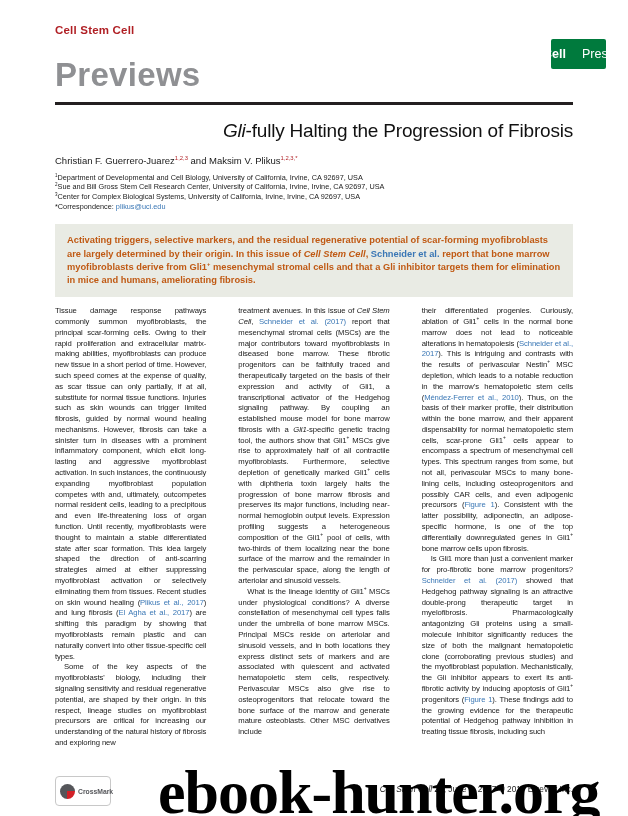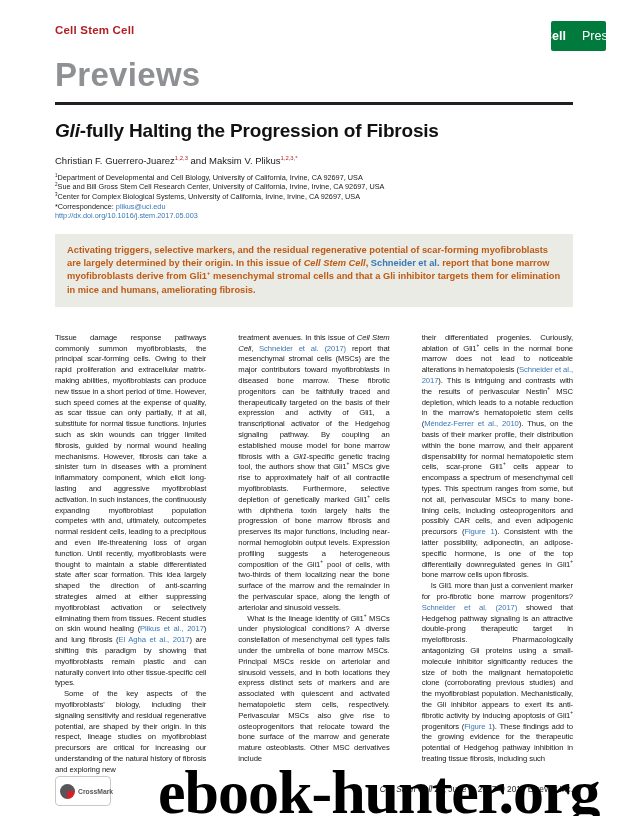--- a/index.html
+++ b/index.html
@@ -7,41 +7,41 @@
   body {
     position:relative; overflow:hidden; background:#ffffff;
     font-family:"Liberation Sans", sans-serif; color:var(--body-text, #1a1a1a);
   }
   .page { position:absolute; inset:0; padding:24px 55px 0 55px; }
 
   
   .journal-name { color:var(--journal-red); font-size:11.5px; font-weight:bold; letter-spacing:.2px; }
   .section-name { color:var(--previews-gray); font-size:33px; font-weight:bold; letter-spacing:.3px; line-height:38px; margin-top:20px; }
   .press-logo {
-    position:absolute; top:21px; right:22px; width:55px; height:30px;
+    position:absolute; top:39px; right:22px; width:55px; height:30px;
     background:var(--press-green); color:#fff; border-radius:2px;
     display:flex; align-items:center; justify-content:center; font-size:12.5px;
   }
   .logo-cell { font-weight:bold; }
   .logo-press { font-weight:normal;margin-left:16px; }
   .rule { height:2.5px; background:var(--rule-dark); margin-top:8px; }
 
   
-  .title { font-size:19px; font-weight:bold; letter-spacing:-.2px; margin-top:15px; color:#111; }
+  .title { font-size:19px; font-weight:normal; letter-spacing:-.2px; margin-top:15px; color:#111;text-align:right; }
   .authors { font-size:9.5px; margin-top:13px; }
   .affiliations { margin-top:7px; font-size:7.3px; line-height:9.7px; color:#222; }
 
   
   .abstract {
     margin-top:13px; background:var(--abstract-bg); color:var(--abstract-text);
     font-size:9.3px; font-weight:bold; line-height:13.2px; padding:10px 12px;
   }
 
   
-  .body { display:flex; gap:32px; margin-top:26px; height:472px; overflow:hidden;justify-content:space-between; }
+  .body { display:flex; gap:32px; margin-top:9px; height:472px; overflow:hidden;justify-content:space-between; }
   .column { flex:1; font-size:7.7px; line-height:10.8px; letter-spacing:-.1px; text-align:justify; hyphens:auto; }
   .column p { margin:0; }
   .column p + p { text-indent:9px; }
 
   
   .r-link { color:var(--link-blue); }
   .r-italic { font-style:italic; }
   .r-bold { font-weight:bold; }
   .r-sup { vertical-align:super; font-size:62%; line-height:0; }
   .r-red { color:var(--journal-red); }
@@ -85,21 +85,20 @@
 
   <h1 class="title"><span class="r-italic">Gli</span>-fully Halting the Progression of Fibrosis</h1>
 
   <div class="authors">Christian F. Guerrero-Juarez<span class="r-sup r-red">1,2,3</span> and Maksim V. Plikus<span class="r-sup r-red">1,2,3,*</span></div>
 
   <div class="affiliations">
       <div class="line"><span class="r-sup">1</span>Department of Developmental and Cell Biology, University of California, Irvine, CA 92697, USA</div>
       <div class="line"><span class="r-sup">2</span>Sue and Bill Gross Stem Cell Research Center, University of California, Irvine, Irvine, CA 92697, USA</div>
       <div class="line"><span class="r-sup">3</span>Center for Complex Biological Systems, University of California, Irvine, Irvine, CA 92697, USA</div>
       <div class="line">*Correspondence: <span class="r-link">plikus@uci.edu</span></div>
-      <div class="line"><span class="r-link">http://dx.doi.org/10.1016/j.stem.2017.05.003</span></div>
     </div>
 
   <div class="abstract">Activating triggers, selective markers, and the residual regenerative potential of scar-forming myofibroblasts are largely determined by their origin. In this issue of <span class="r-italic">Cell Stem Cell</span>, <span class="r-link">Schneider et al.</span> report that bone marrow myofibroblasts derive from Gli1<span class="r-sup">+</span> mesenchymal stromal cells and that a Gli inhibitor targets them for elimination in mice and humans, ameliorating fibrosis.</div>
 
   <div class="body">
     <div class="column">
         <p>Tissue damage response pathways commonly summon myofibroblasts, the principal scar-forming cells. Owing to their rapid proliferation and extracellular matrix-making abilities, myofibroblasts can produce new tissue in a short period of time. However, such speed comes at the expense of quality, as scar tissue can only partially, if at all, substitute for normal tissue functions. Injuries such as skin wounds can trigger limited fibrosis, guided by normal wound healing mechanisms. However, fibrosis can take a sinister turn in diseases with a prominent inflammatory component, which elicit long-lasting and aggressive myofibroblast activation. In such instances, the continuously expanding myofibroblast population competes with and, ultimately, outcompetes normal resident cells, leading to a precipitous and even life-threatening loss of organ function. Until recently, myofibroblasts were thought to maintain a stable differentiated state after scar formation. This idea largely shaped the direction of anti-scarring strategies aimed at either suppressing myofibroblast activation or selectively eliminating them from tissues. Recent studies on skin wound healing (<span class="r-link">Plikus et al., 2017</span>) and lung fibrosis (<span class="r-link">El Agha et al., 2017</span>) are shifting this paradigm by showing that myofibroblasts remain plastic and can naturally convert into other tissue-specific cell types.</p>
         <p>Some of the key aspects of the myofibroblasts' biology, including their signaling sensitivity and residual regenerative potential, are shaped by their origin. In this respect, lineage studies on myofibroblast precursors are critical for increasing our understanding of the natural history of fibrosis and exploring new</p>
       </div>
     <div class="column">

